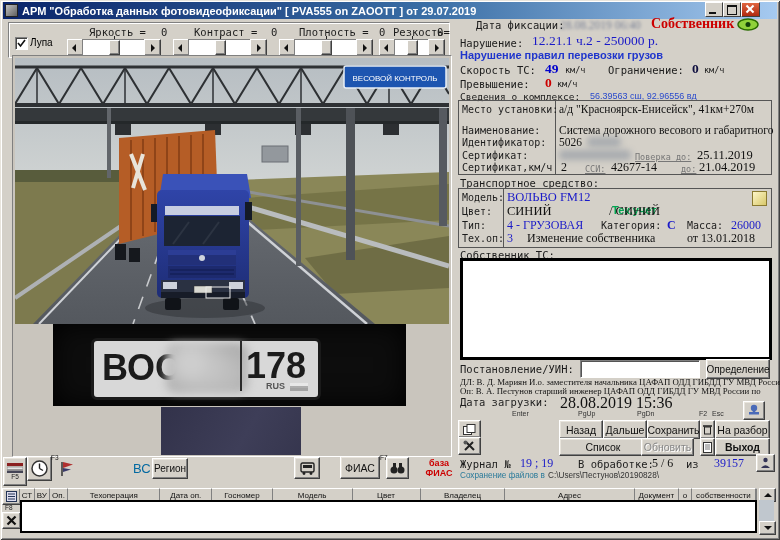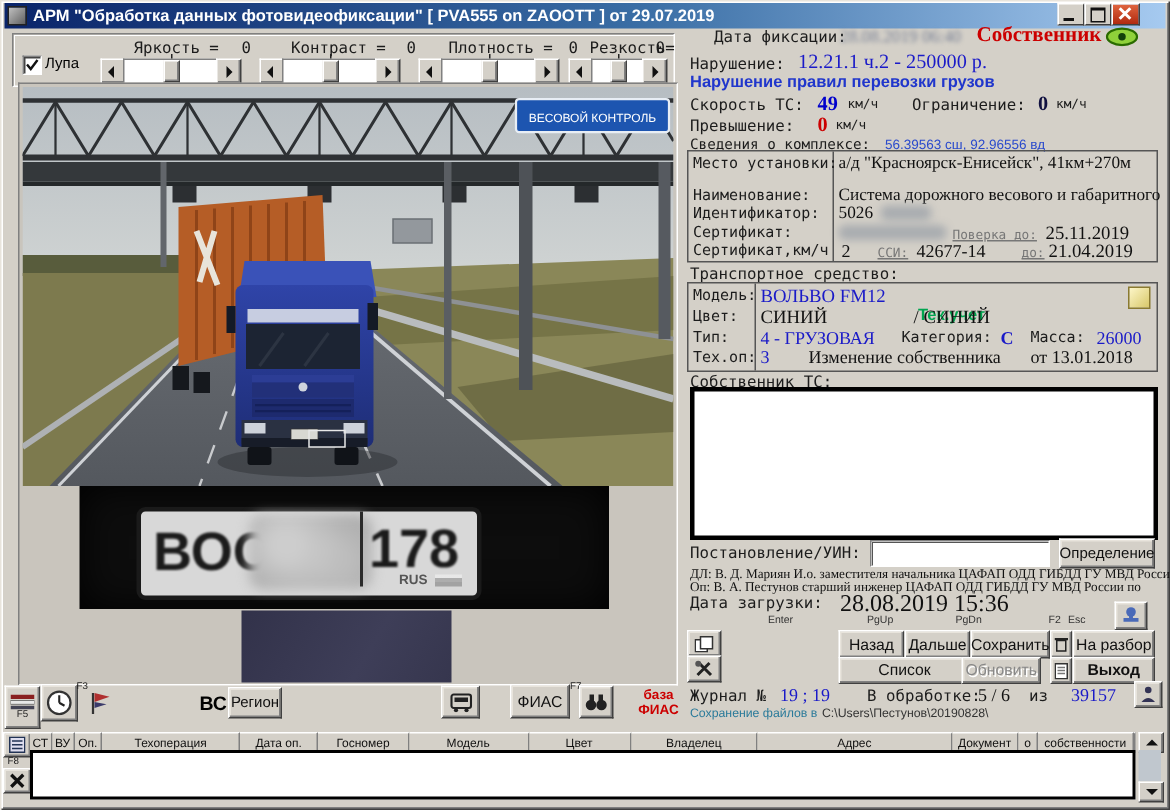--- a/index.html
+++ b/index.html
@@ -300,21 +300,21 @@
     <span class="abs ser" style="left:48px;top:15px;font-size:12.5px;">СИНИЙ</span>
     <span class="abs ser" style="left:150px;top:15px;font-size:12.5px;">/ СИНИЙ</span>
     <span class="abs lbl" style="left:3px;top:31px;">Тип:</span>
     <span class="abs ser blue" style="left:48px;top:29px;font-size:12px;">4 - ГРУЗОВАЯ</span>
     <span class="abs lbl" style="left:142px;top:31px;">Категория:</span>
     <span class="abs ser blue" style="left:208px;top:29px;font-weight:bold;font-size:12px;">C</span>
     <span class="abs lbl" style="left:228px;top:31px;">Масса:</span>
     <span class="abs ser blue" style="left:272px;top:29px;font-size:12px;">26000</span>
     <span class="abs lbl" style="left:3px;top:44px;">Тех.оп:</span>
     <span class="abs ser blue" style="left:48px;top:42px;font-size:12px;">3</span>
-    <span class="abs ser" style="left:80px;top:42px;font-size:12px;">Изменение собственника</span>
+    <span class="abs ser" style="left:68px;top:42px;font-size:12px;">Изменение собственника</span>
     <span class="abs ser" style="left:228px;top:42px;font-size:12px;">от  13.01.2018</span>
   </div>
 
   <span class="abs lbl big" style="left:460px;top:249px;">Собственник ТС:</span>
   <div class="abs" style="left:460px;top:258px;width:306px;height:96px;background:#fff;border:3px solid #000;"></div>
 
   <span class="abs lbl big" style="left:460px;top:363px;">Постановление/УИН:</span>
   <div class="abs field" style="left:580px;top:360px;width:118px;height:16px;font-size:11px;"></div>
   <div class="abs btn" style="left:706px;top:359px;width:62px;height:18px;font-size:10px;">Определение</div>
 
@@ -398,21 +398,21 @@
     </svg>
   </div>
   <span class="abs fkey" style="left:51px;top:454px;">F3</span>
   <div class="abs" style="left:58px;top:460px;width:18px;height:18px;">
     <svg class="icon-svg" width="18" height="18">
       <line x1="4" y1="2" x2="4" y2="16" stroke="#333" stroke-width="1.5"></line>
       <polygon points="5,2 15,4.5 5,8" fill="#b03030"></polygon>
         <polygon points="5,8 13,9.5 5,12" fill="#3a3a6a"></polygon>
     </svg>
   </div>
-  <span class="abs" style="left:133px;top:461px;font-size:13px;font-weight:bold;color:#000000;">ВС</span>
+  <span class="abs" style="left:133px;top:461px;font-size:13px;font-weight:normal;color:#0369a1;">ВС</span>
   <div class="abs btn" style="left:152px;top:458px;width:34px;height:19px;font-size:10px;">Регион</div>
   <div class="abs btn" style="left:294px;top:457px;width:24px;height:20px;">
     <svg class="icon-svg" width="15" height="13">
       <rect x="1" y="1" width="13" height="9" rx="1.5" fill="none" stroke="#222" stroke-width="1.4"></rect>
       <rect x="3" y="3" width="9" height="3" fill="#222"></rect>
       <circle cx="4" cy="11.5" r="1.4" fill="#222"></circle>
         <circle cx="11" cy="11.5" r="1.4" fill="#222"></circle>
     </svg>
   </div>
   <div class="abs btn" style="left:340px;top:456px;width:38px;height:21px;font-size:10.5px;">ФИАС</div>

